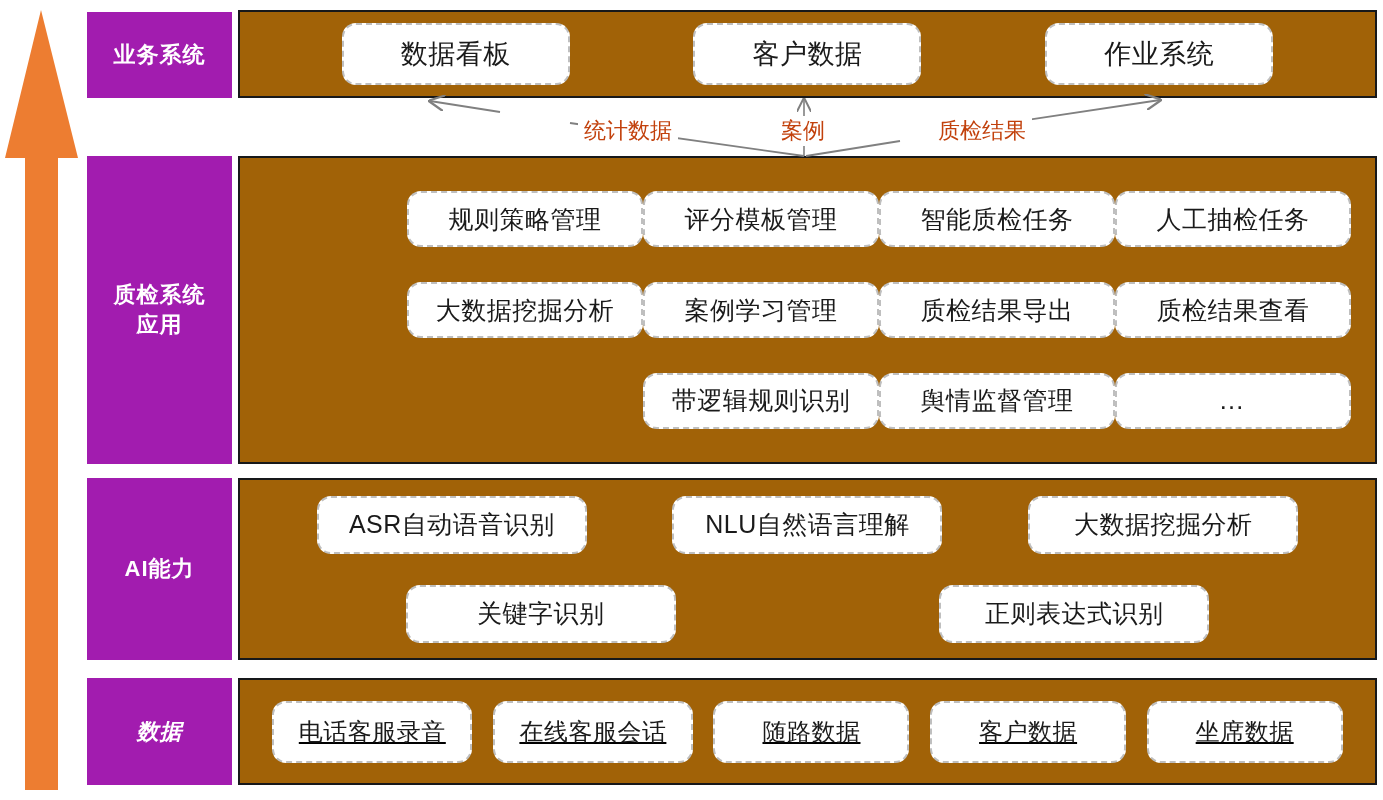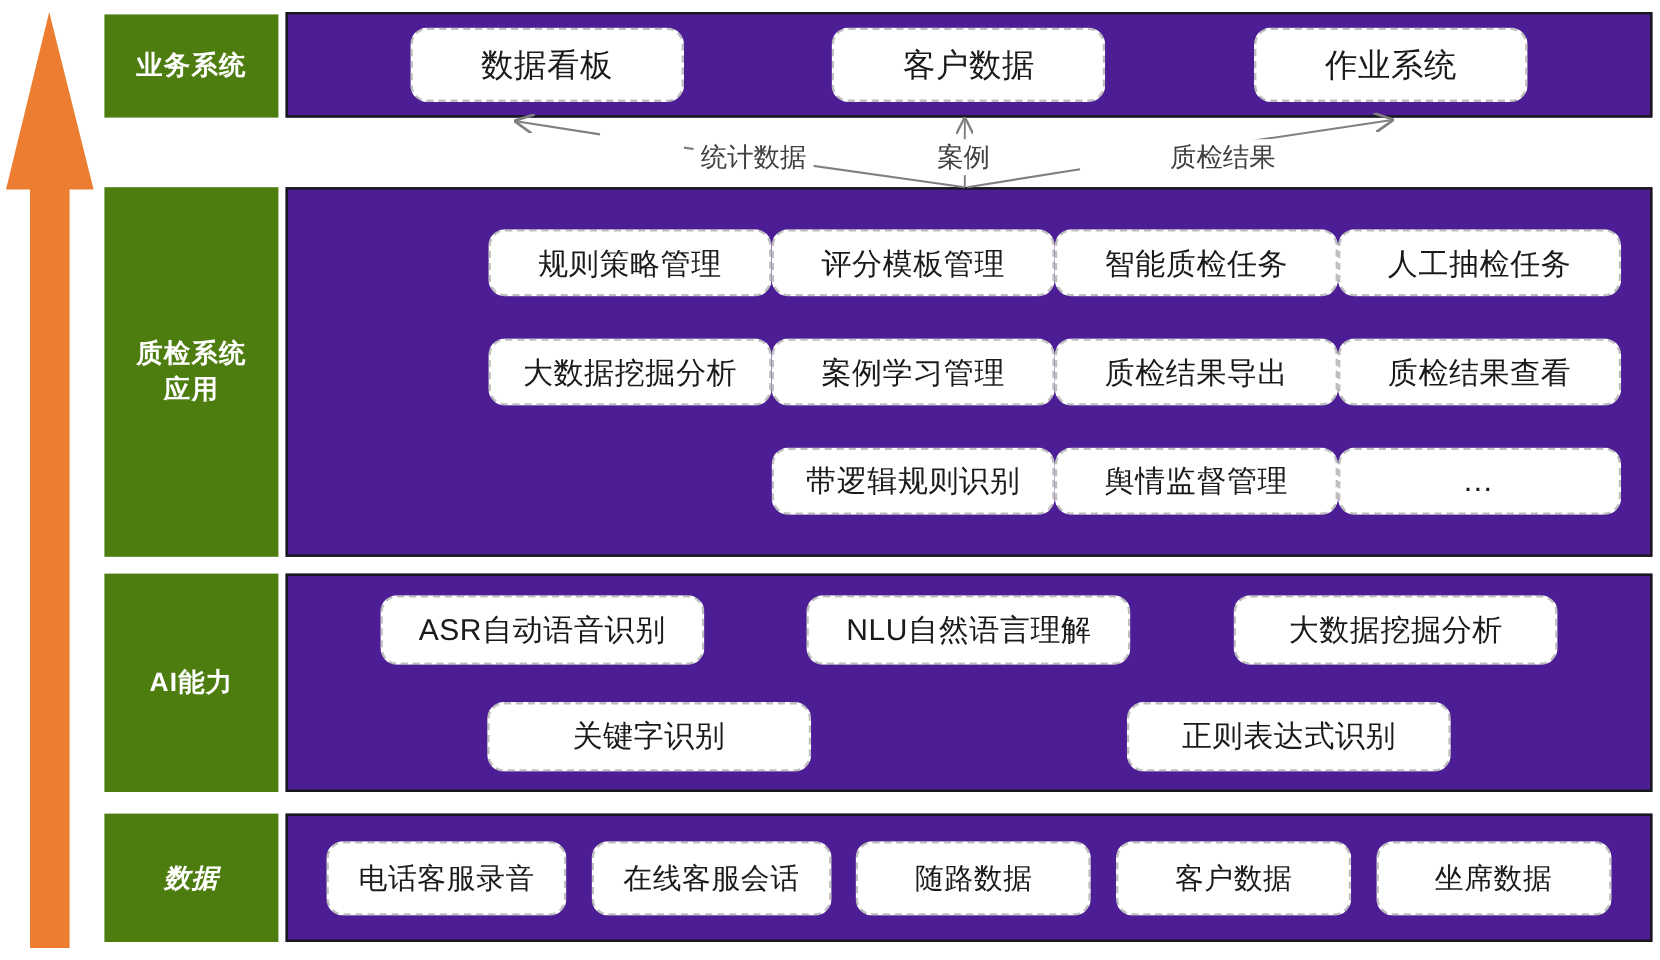--- a/index.html
+++ b/index.html
@@ -24,39 +24,39 @@
     position: absolute;
     left: 0px;
     top: 6px;
     width: 82px;
     height: 786px;
   }
 
   
   .layer-label {
     position: absolute;
-    background: #4d7c0f;
+    background: #a21caf;
     color: #FFFFFF;
     display: flex;
     align-items: center;
     justify-content: center;
     text-align: center;
     font-size: 22px;
     font-weight: 600;
     letter-spacing: 1px;
     line-height: 1.35;
     box-sizing: border-box;
     padding: 12px;
     white-space: pre-line;
   }
 
   
   .band {
     position: absolute;
-    background: #4c1d95;
+    background: #a16207;
     border: 2.5px solid #17181A;
     box-sizing: border-box;
   }
   .band-inner {
     position: absolute;
     inset: 0;
     display: flex;
     flex-direction: column;
     justify-content: center;
   }
@@ -94,21 +94,21 @@
     position: absolute;
     left: 0;
     top: 0;
     width: 1383px;
     height: 800px;
     pointer-events: none;
   }
   .conn-label {
     position: absolute;
     font-size: 22px;
-    color: #404040;
+    color: #c2410c;
     white-space: nowrap;
     background: #FFFFFF;
     padding: 0 6px;
   }
 </style>
 </head>
 <body>
 
 <div id="canvas">
 
@@ -208,21 +208,21 @@
         </div>
       </div>
     </div>
   </div>
 
   <div class="layer-label" style="left:87px; top:678px; width:145px; height:107px;font-style:italic;">
     <span>数据</span>
   </div>
   <div class="band" style="left:238px; top:678px; width:1139px; height:107px;">
     <div class="band-inner">
-      <div class="band-row" style="padding:0 22px;">
+      <div class="band-row" style="padding:0 22px;text-decoration:underline;">
         <div class="pill data wide">
           <span>电话客服录音</span>
         </div>
         <div class="pill data wide">
           <span>在线客服会话</span>
         </div>
         <div class="pill data">
           <span>随路数据</span>
         </div>
         <div class="pill data">
@@ -257,17 +257,17 @@
       <path d="M 1013 122 L 1160 100" fill="none" stroke="#808080" stroke-width="1.8" marker-end="url(#arrowOpen)"></path>
     </g>
   </svg>
 
   <div class="conn-label" style="left:578px; top:116px;">
     <span>统计数据</span>
   </div>
   <div class="conn-label" style="left:775px; top:116px;">
     <span>案例</span>
   </div>
-  <div class="conn-label" style="left:969px; top:116px;">
+  <div class="conn-label" style="left:932px; top:116px;">
     <span>质检结果</span>
   </div>
 
 </div>
 
 </body></html>

